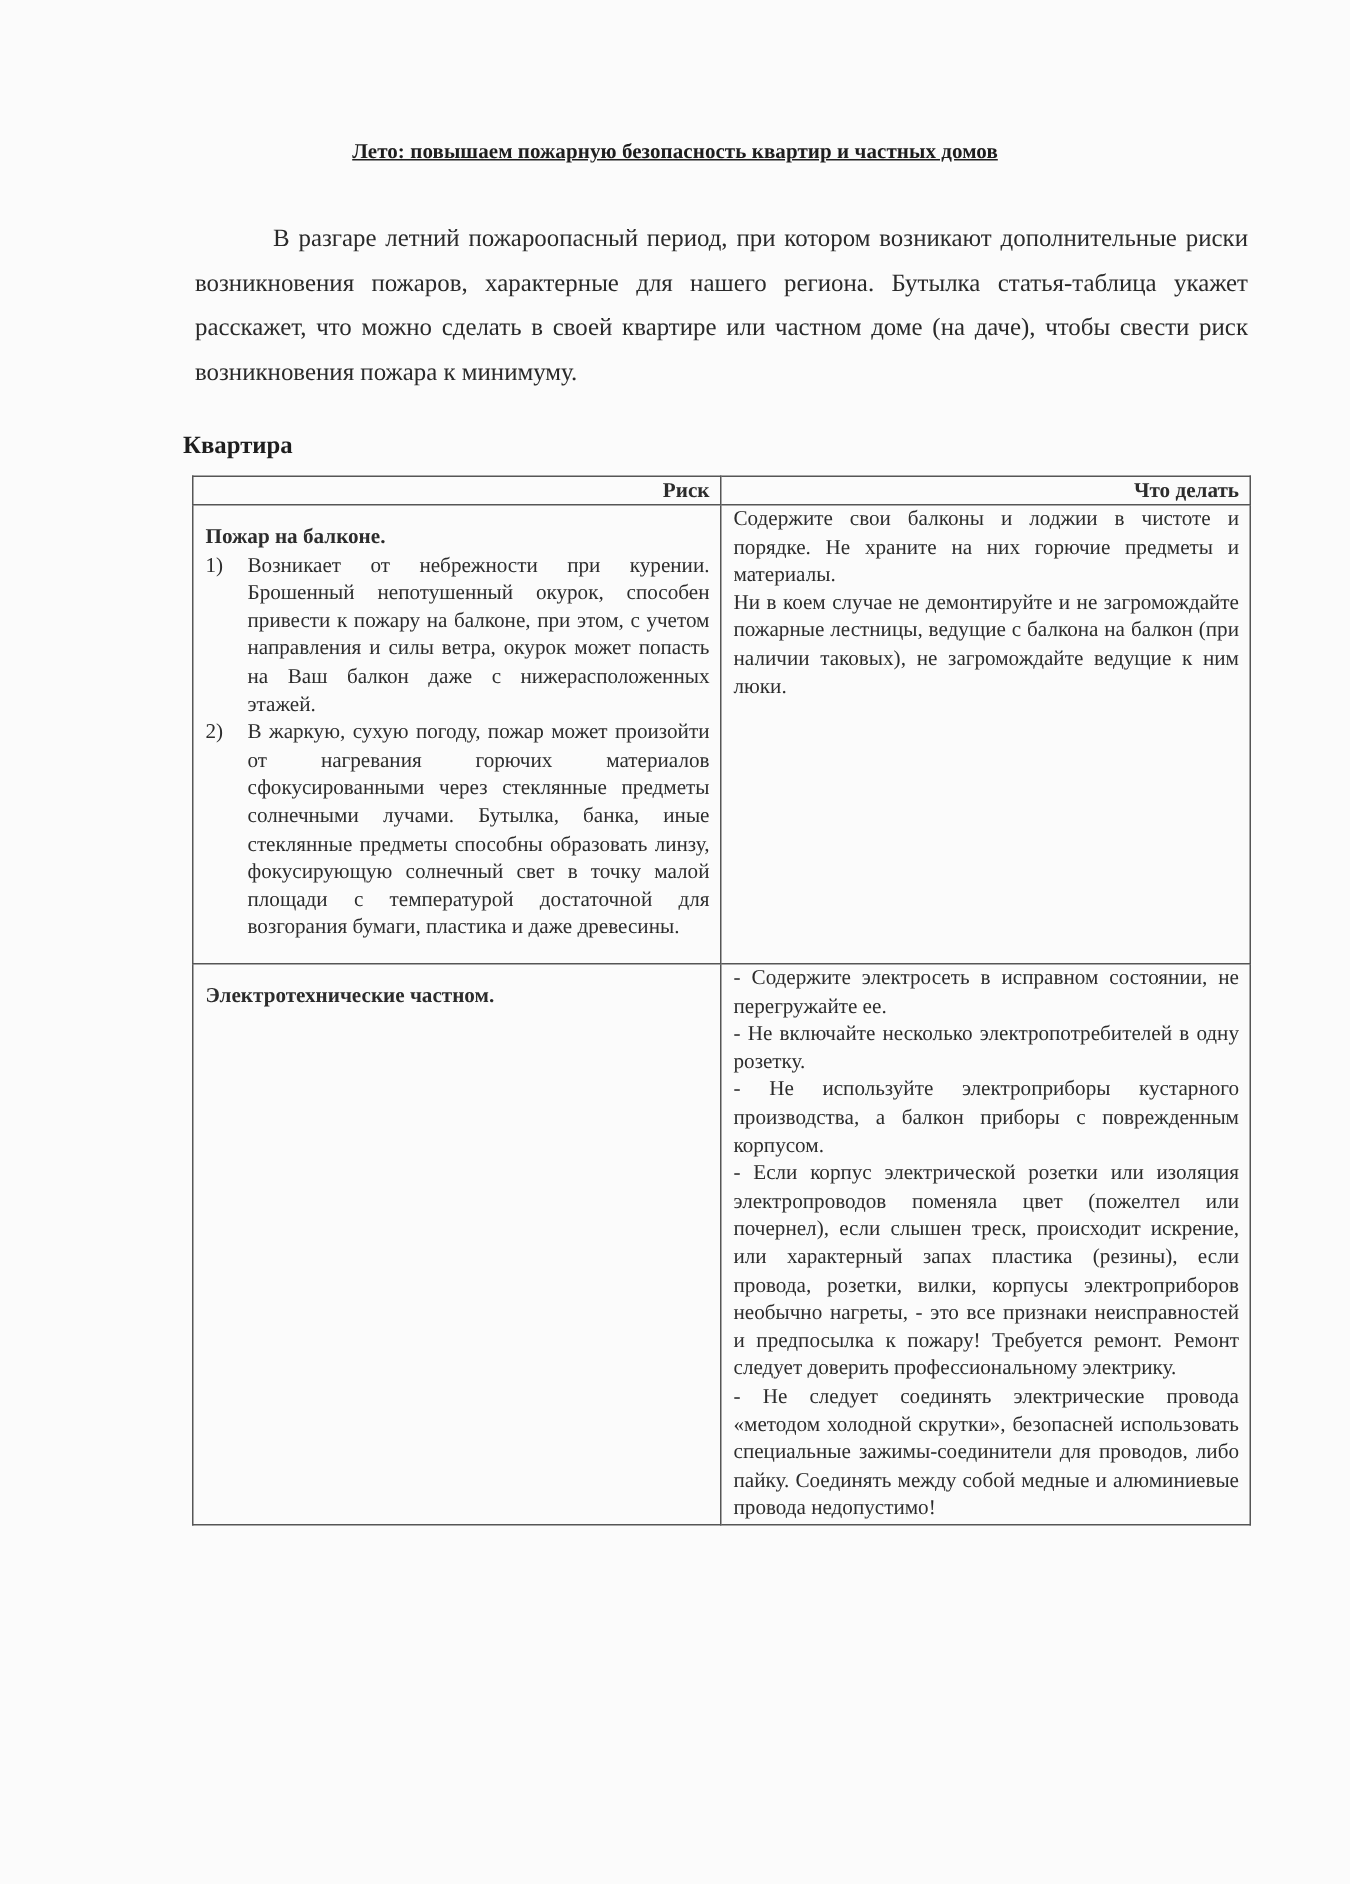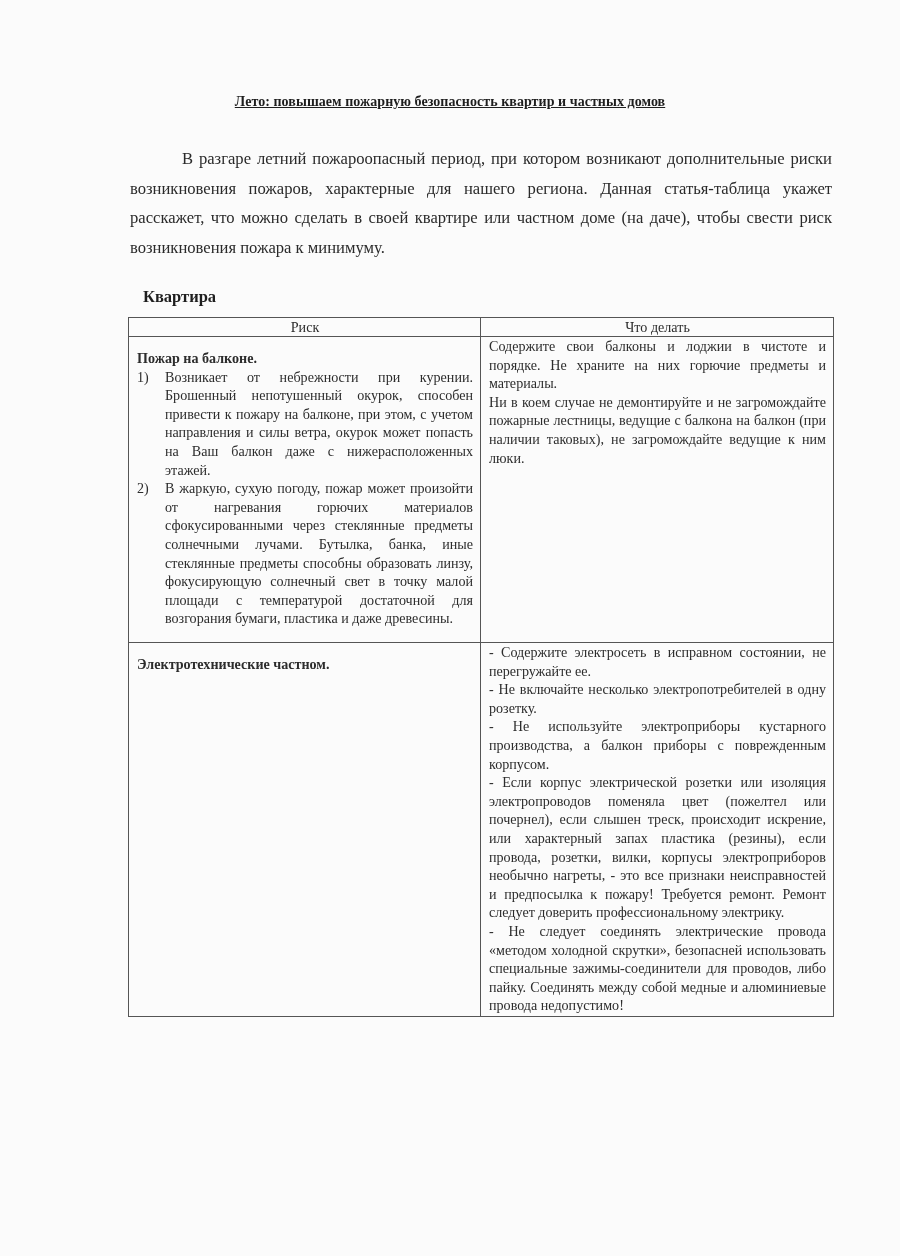--- a/index.html
+++ b/index.html
@@ -15,50 +15,50 @@
     position: absolute; top: 94px; left: 0; width: 900px;
     text-align: center; font-weight: bold; font-size: 14px;
     text-decoration: underline; color: #1e1e1e; letter-spacing: 0.05px;
   }
   .intro {
     position: absolute; top: 144px; left: 130px; width: 702px;
     font-size: 16.6px; line-height: 29.5px; text-align: justify;
     text-indent: 52px; color: #2a2a2a; margin: 0;
   }
   .section {
-    position: absolute; top: 287px; left: 143px;
+    position: absolute; top: 287px; left: 122px;
     font-weight: bold; font-size: 16.5px; color: #1e1e1e;
   }
   table.risk {
     position: absolute; top: 317px; left: 128px; width: 705px;
     border-collapse: collapse; table-layout: fixed;
     font-size: 14.1px; line-height: 18.6px; color: #2c2c2c;
   }
   table.risk td, table.risk th {
     border: 1px solid #555;
     vertical-align: top;
     padding: 0 7px 1px 8px;
   }
-  table.risk th { font-weight: normal; text-align: center; padding-top: 0; padding-bottom: 0; line-height: 18px; }
+  table.risk th { font-weight: bold; text-align: right; padding-top: 0; padding-bottom: 0; line-height: 18px; }
   col.c1 { width: 352px; }
   col.c2 { width: 353px; }
   .risk-title { font-weight: bold; margin-top: 12px; }
   ol.items { margin: 0; padding: 0; list-style: none; }
   ol.items li { display: flex; text-align: justify; }
   ol.items li .num { flex: 0 0 28px; }
   ol.items li .txt { flex: 1; text-align: justify; }
   .just { text-align: justify; }
   .just p { margin: 0; }
 </style>
 </head>
 <body>
 
 <div class="page">
   <div class="title">Лето: повышаем пожарную безопасность квартир и частных домов</div>
-  <p class="intro">В разгаре летний пожароопасный период, при котором возникают дополнительные риски возникновения пожаров, характерные для нашего региона. Данная статья-таблица укажет расскажет, что можно сделать в своей квартире или частном доме (на даче), чтобы свести риск возникновения пожара к минимуму.</p>
+  <p class="intro">В разгаре летний пожароопасный период, при котором возникают дополнительные риски возникновения пожаров, характерные для нашего региона. Бутылка статья-таблица укажет расскажет, что можно сделать в своей квартире или частном доме (на даче), чтобы свести риск возникновения пожара к минимуму.</p>
   <div class="section">Квартира</div>
 
   <table class="risk">
     <colgroup>
         <col class="c1">
         <col class="c2">
       </colgroup>
     <thead>
       <tr>
         <th>Риск</th>

